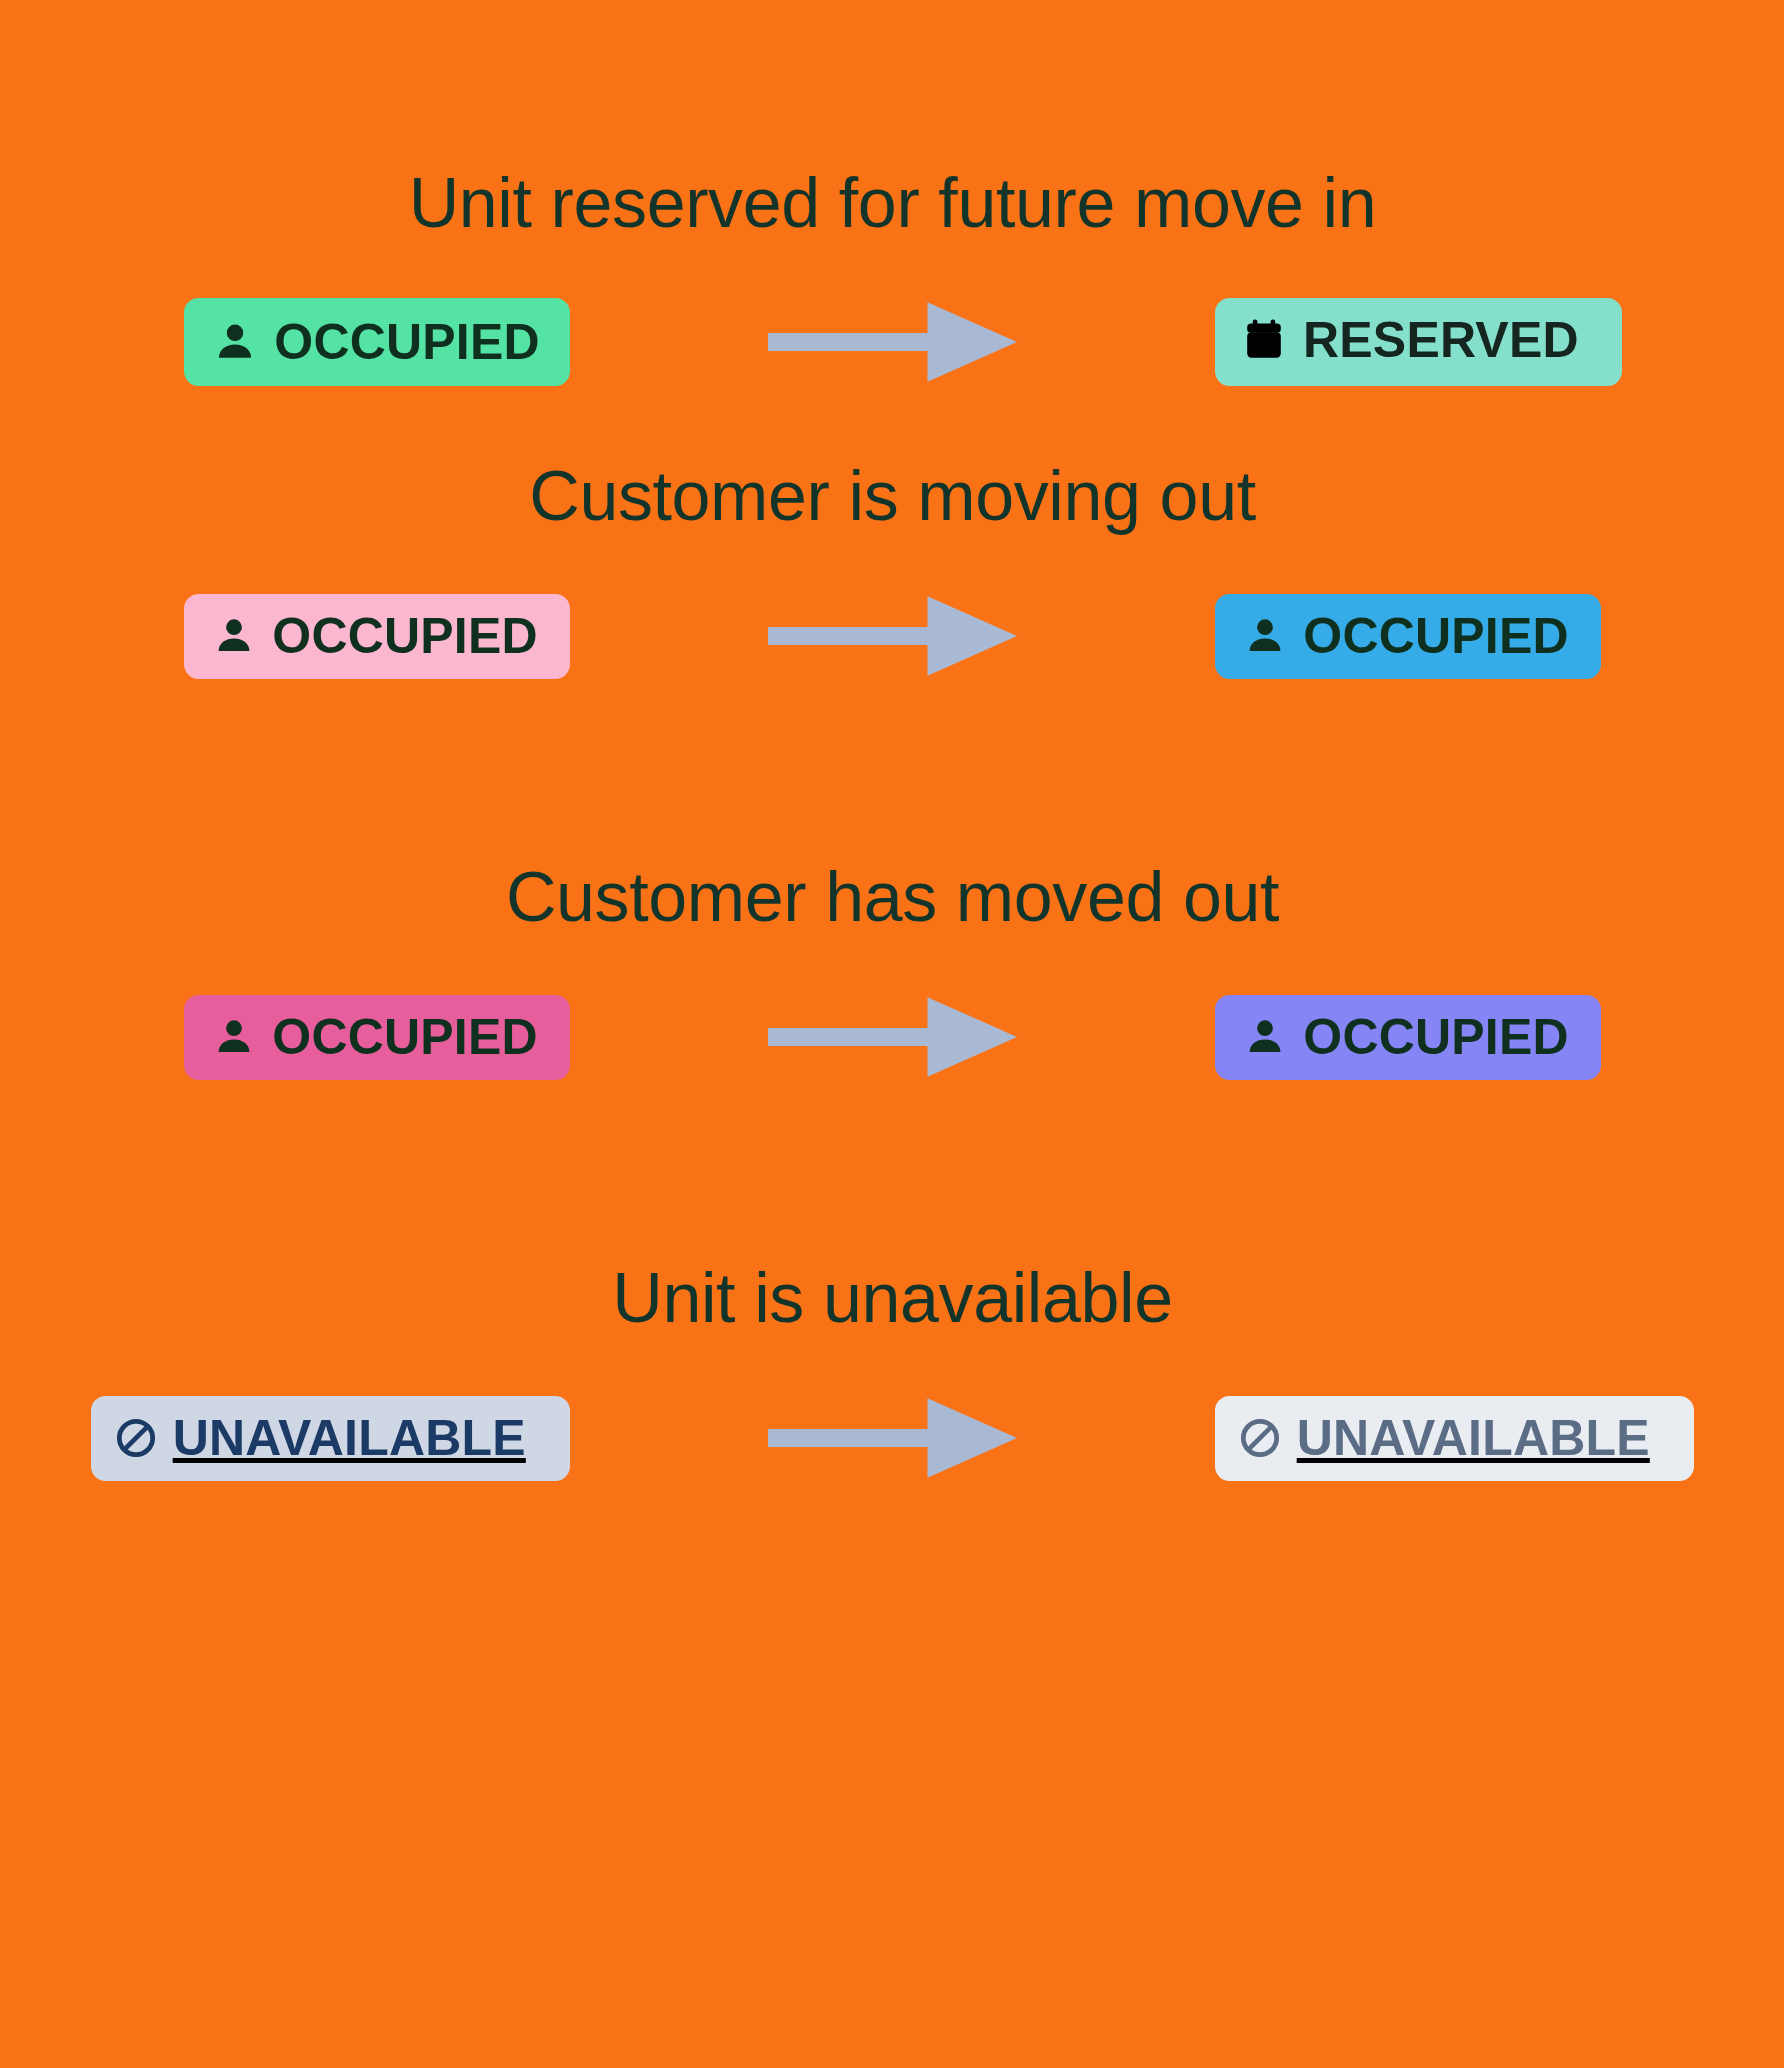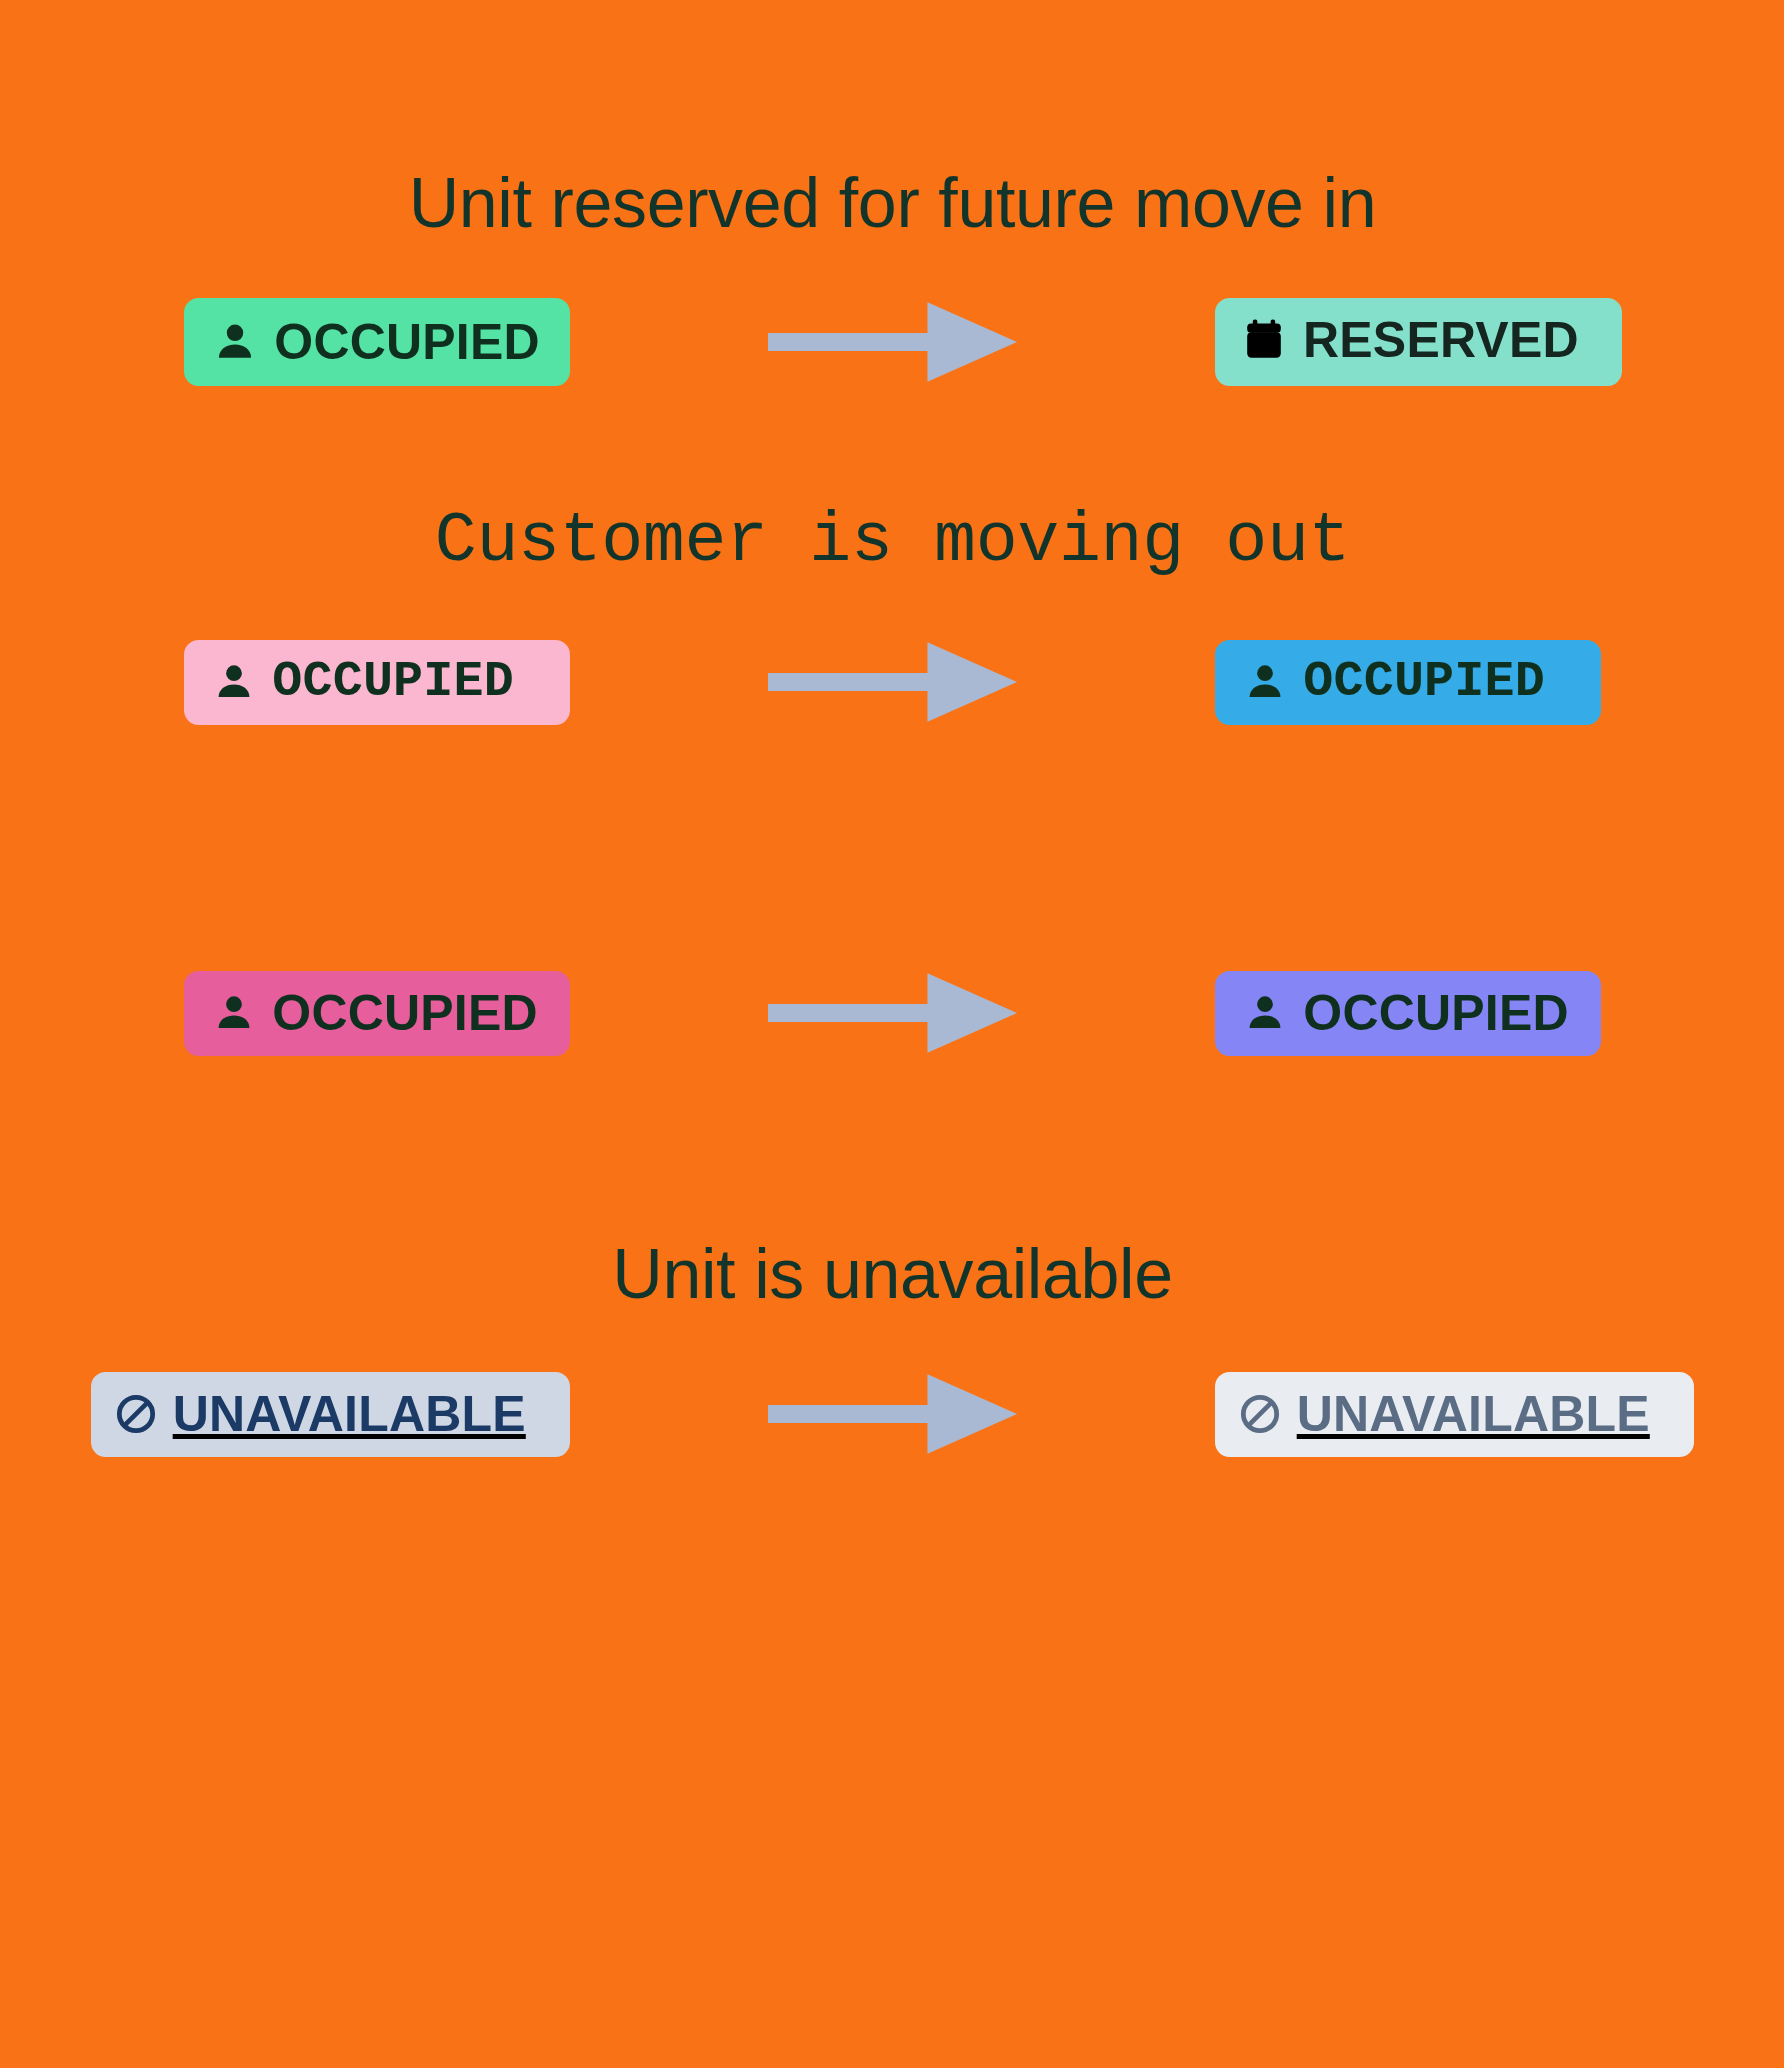--- a/index.html
+++ b/index.html
@@ -99,21 +99,21 @@
   .slot-right {
     width: 570px;
     display: flex;
     justify-content: flex-start;
   }
 
   
   .row-0 { margin-top: 168px; }
   .row-0 .row-flow { margin-top: 59px; }
 
-  .row-1 { margin-top: 120px; font-family: Liberation Mono, monospace; }
+  .row-1 { margin-top: 74px; }
   .row-1 .row-flow { margin-top: 60px; }
 
   .row-2 { margin-top: 181px; }
   .row-2 .row-flow { margin-top: 60px; }
 
   .row-3 { margin-top: 181px; }
   .row-3 .row-flow { margin-top: 60px; text-decoration: underline; }
 </style>
 </head>
 <body>
@@ -194,20 +194,21 @@
             </svg>
           </span>
           <span class="badge-label" style="color:#10301f;">OCCUPIED</span>
         </div>
       </div>
 
     </div>
   </div>
 
   <div class="transition-row row-2">
+    <div class="row-title">Customer has moved out</div>
     <div class="row-flow">
 
       <div class="slot-left">
         <div class="badge" style="background:#e65e9c;width:386px;height:85px;padding:0 24.4px 0 28px;gap:16.3px;">
           <span class="badge-icon">
             <svg width="44" height="44" viewBox="0 0 24 24" aria-hidden="true">
               <circle cx="12" cy="7.2" r="4.3" fill="#10301f"></circle>
               <path d="M3.6 20.2c0-4.3 3.8-6.9 8.4-6.9s8.4 2.6 8.4 6.9z" fill="#10301f"></path>
             </svg>
           </span>

